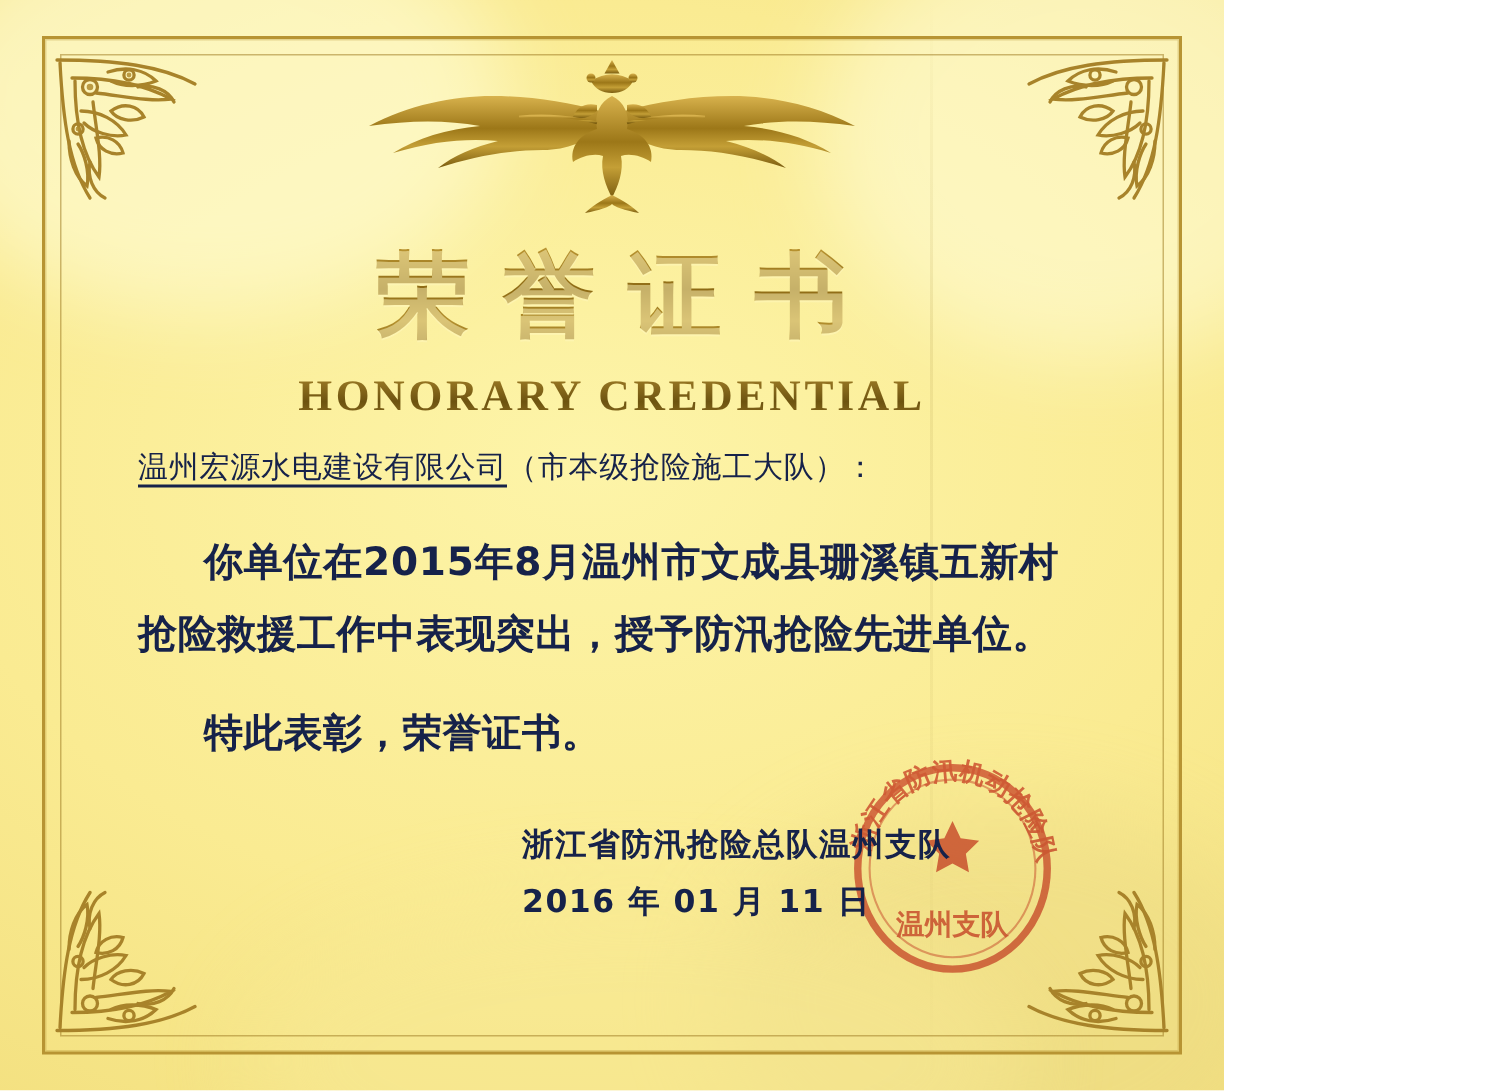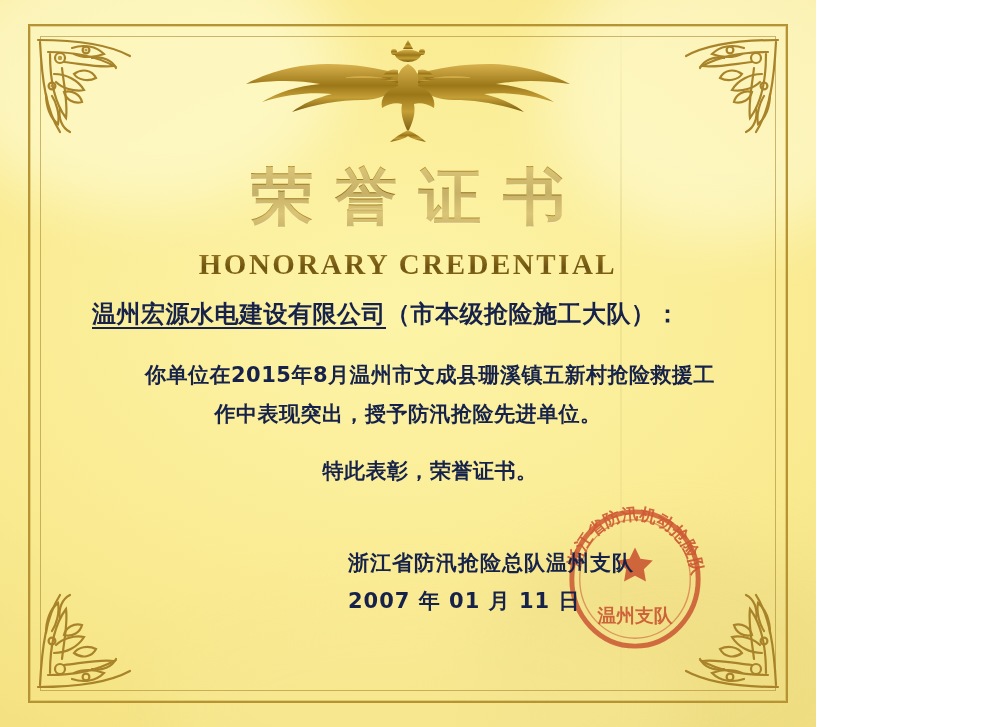--- a/index.html
+++ b/index.html
@@ -121,40 +121,39 @@
   
   .body-block {
     position: absolute;
     left: 92px;
     right: 92px;
     top: 298px;
     color: #1d2a52;
     font-family: "DejaVu Sans", "Liberation Sans", sans-serif;
   }
   .recipient-line {
-    font-size: 24px;
-    font-weight: 700;
+    font-size: 20px;
+    font-weight: 400;
     color: #16224a;
     letter-spacing: 0.5px;
     margin-left: 0;
   }
   .recipient-name {
     text-decoration: underline;
     text-underline-offset: 5px;
     text-decoration-thickness: 1.5px;
   }
   .para {
     margin-top: 26px;
-    font-size: 21px;
+    font-size: 26px;
     line-height: 1.85;
     letter-spacing: 0.5px;
     text-indent: 44px;
     font-weight: 700;
     color: #16224a;
-    text-align: center;
   }
   .para-2 {
     margin-top: 18px;
   }
 
   
   .signature {
     position: absolute;
     right: 182px;
     bottom: 112px;
@@ -345,19 +344,19 @@
       </text>
       <g fill="#c9352b" opacity="0.9">
         <path d="M80 46 l5.5 11.5 12.5 1.8 -9 8.8 2.1 12.5 -11.1 -5.9 -11.1 5.9 2.1 -12.5 -9 -8.8 12.5 -1.8 z"></path>
       </g>
       <text x="80" y="122" text-anchor="middle" font-family="'DejaVu Sans','Liberation Sans',sans-serif" font-size="19" font-weight="bold" fill="#c9352b" opacity="0.9">温州支队</text>
     </svg>
   </div>
 
   <div class="signature">
     <div class="sig-org">浙江省防汛抢险总队温州支队</div>
-    <div class="sig-date">2007 年 01 月 11 日</div>
+    <div class="sig-date">2016 年 01 月 11 日</div>
   </div>
 
   <div class="sr-only">浙江省防汛机动抢险队</div>
   <div class="sr-only">温州支队</div>
 
 </div>
 
 </body></html>

